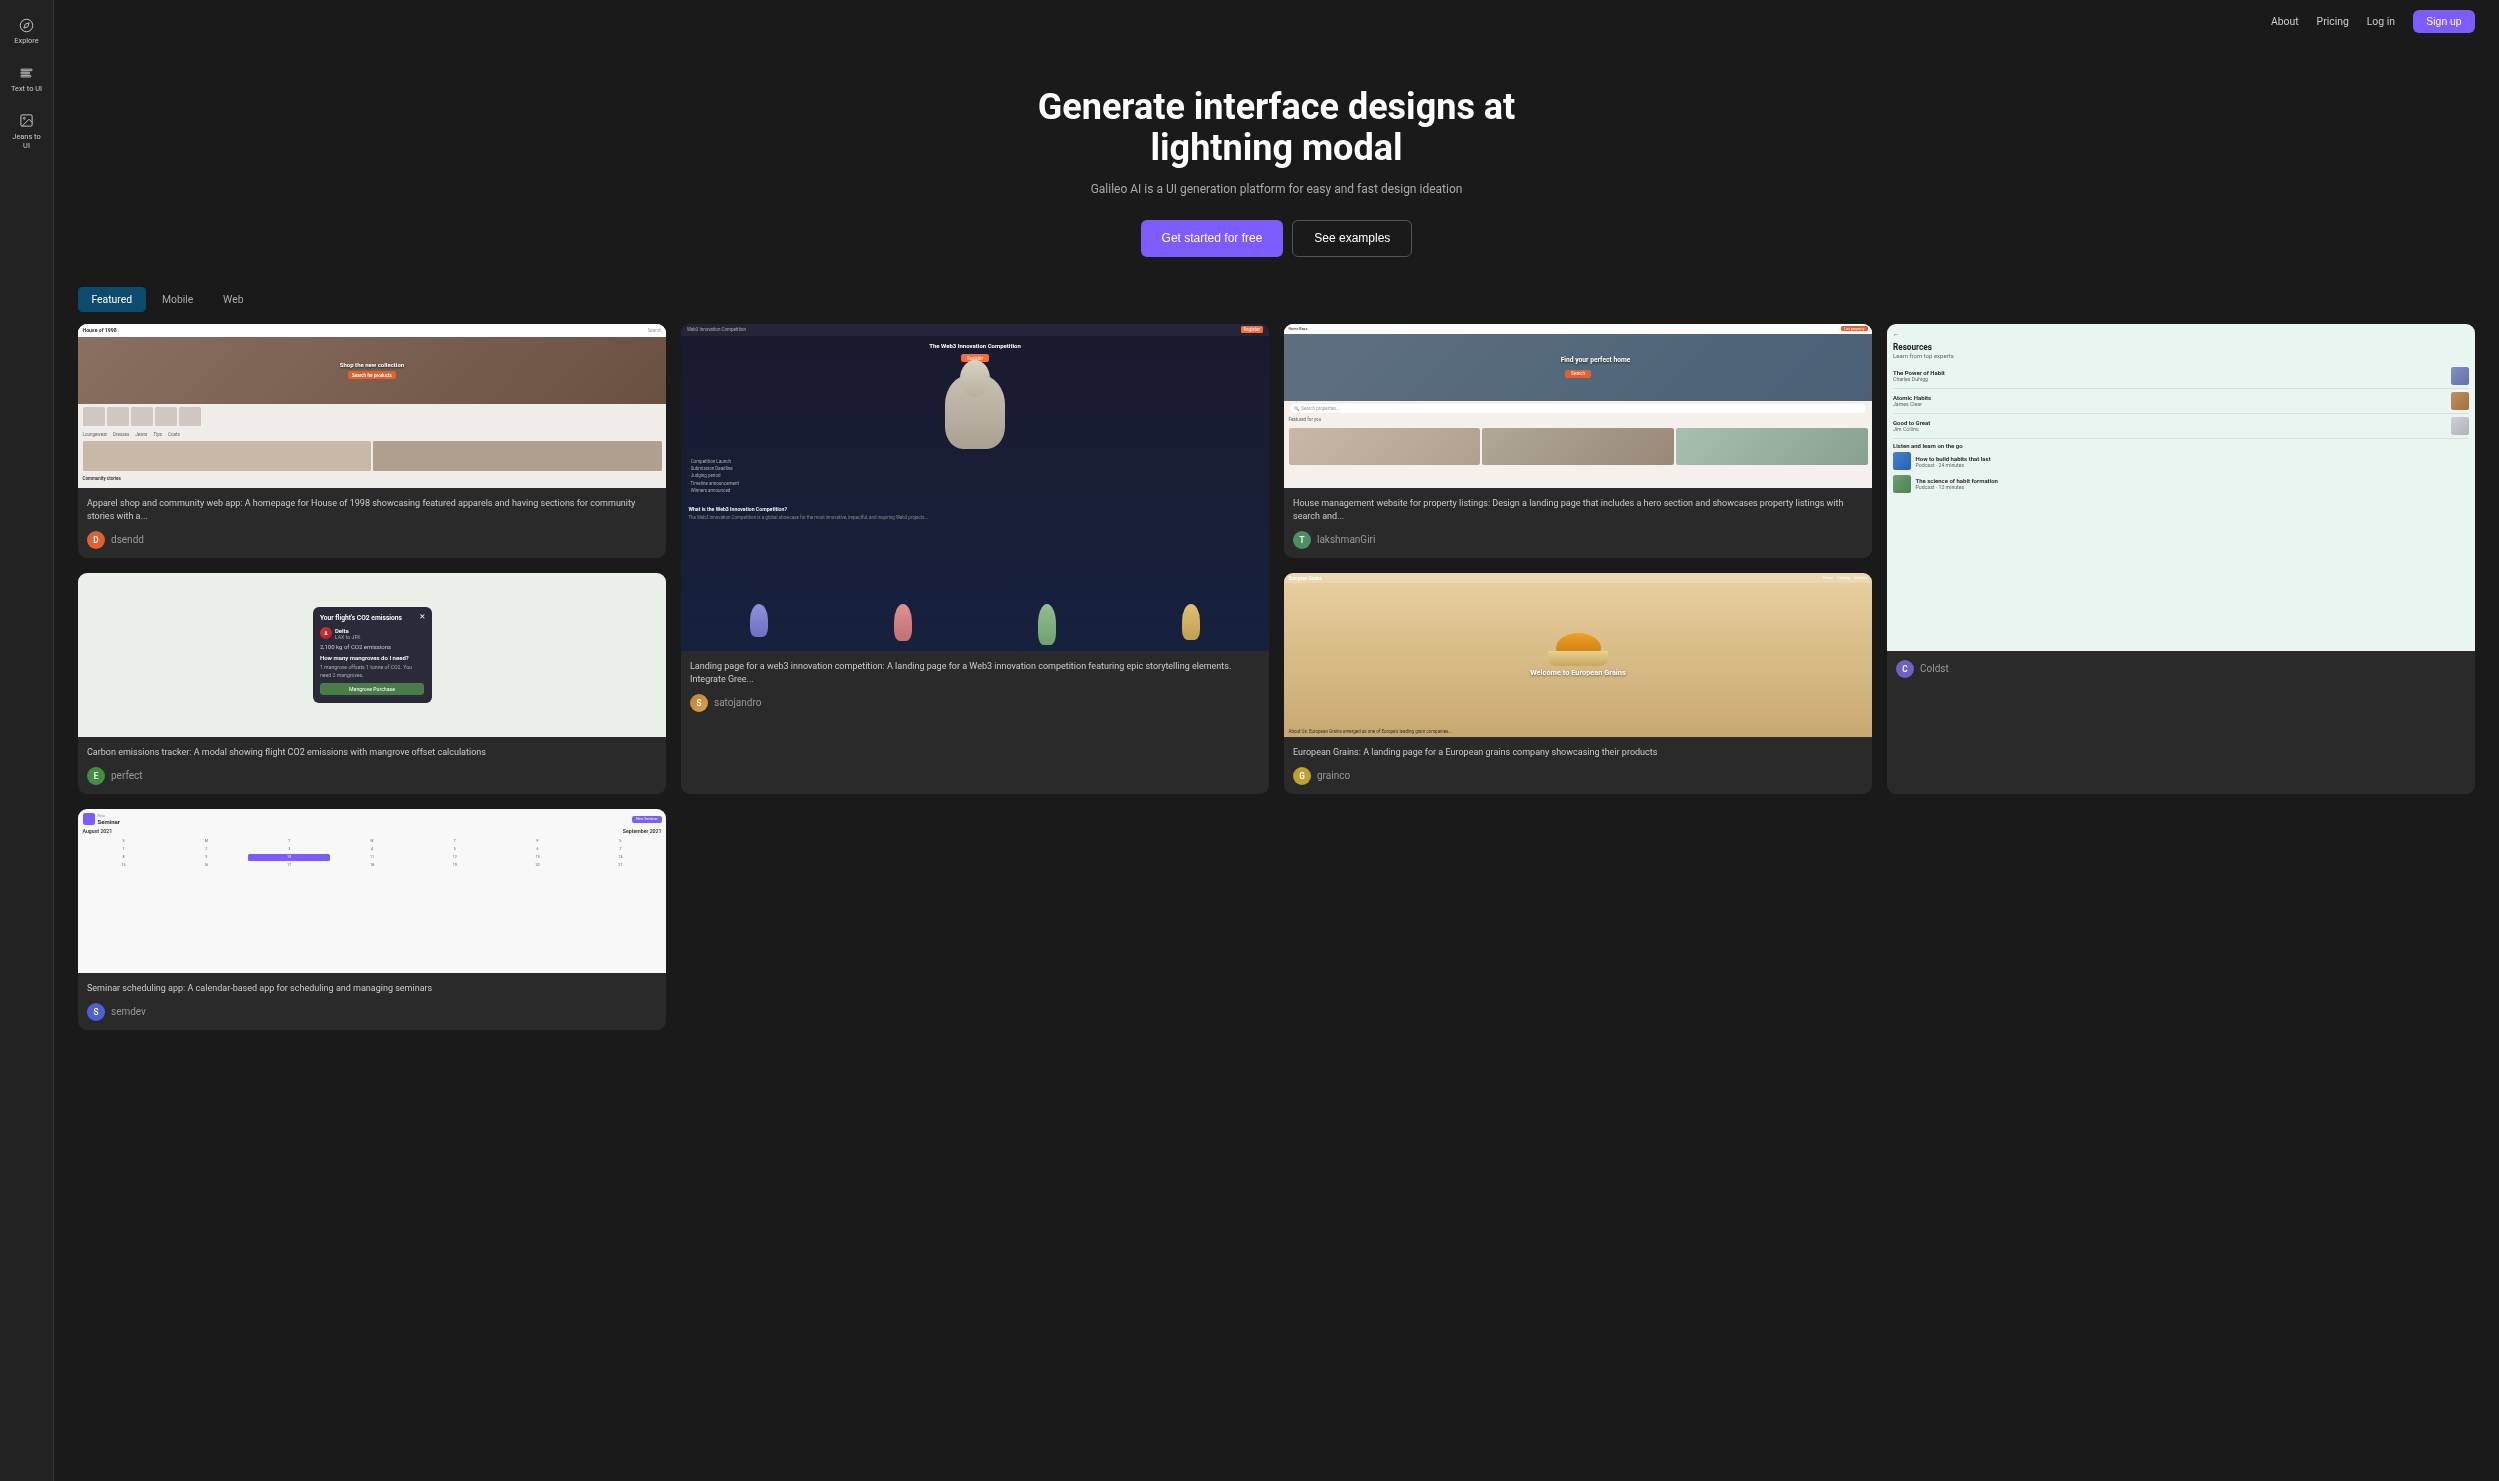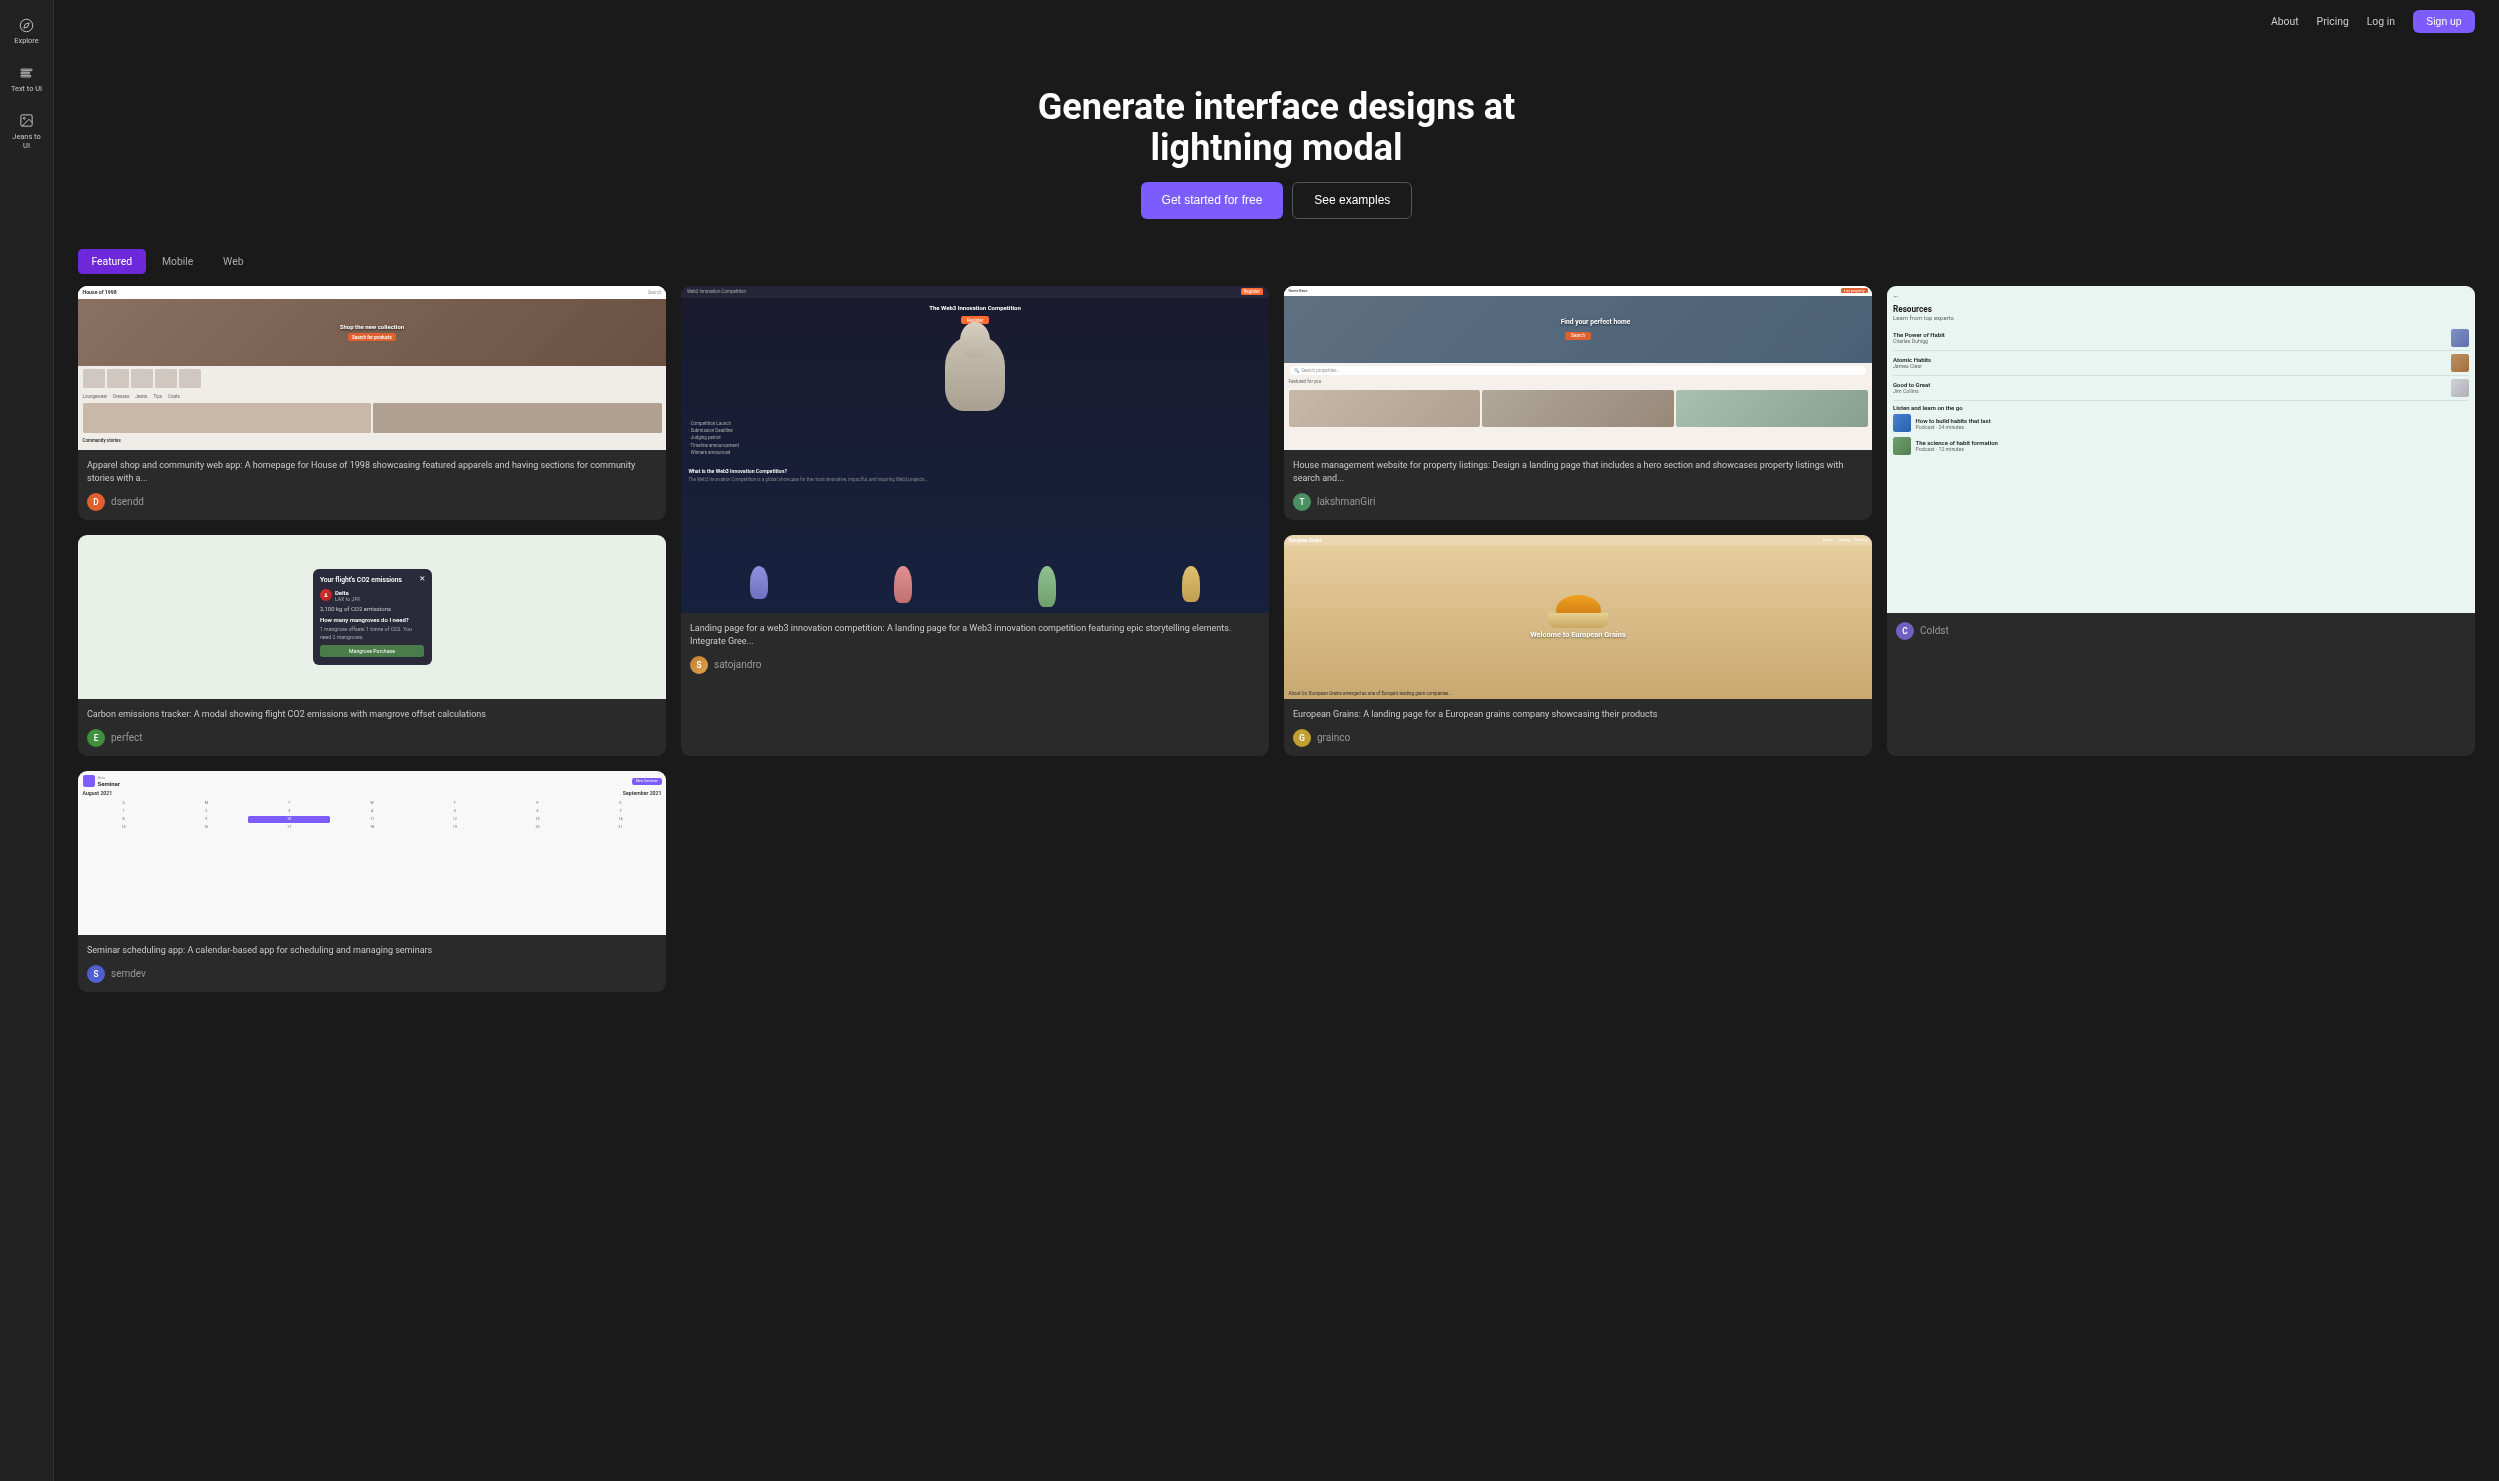--- a/index.html
+++ b/index.html
@@ -143,21 +143,21 @@
       gap: 3px;
     }
     .tab {
       padding: 6px 13.4px;
       border-radius: 4.5px;
       font-size: 10.4px;
       cursor: pointer;
       color: #aaa;
     }
     .tab.active {
-      background: #6d28d9;
+      background: #0c4a6e;
       color: #fff;
     }
 
     
     .grid-section {
       padding: 0 24px 24px;
     }
     .grid {
       display: grid;
       grid-template-columns: repeat(4, 1fr);
@@ -601,20 +601,21 @@
 
   <header class="topnav">
     <a class="topnav-link">About</a>
     <a class="topnav-link">Pricing</a>
     <a class="topnav-link">Log in</a>
     <button class="btn-signup">Sign up</button>
   </header>
 
   <section class="hero">
     <h1>Generate interface designs at lightning modal</h1>
+    <p>Galileo AI is a UI generation platform for easy and fast design ideation</p>
     <div class="hero-buttons">
       <button class="btn-primary">Get started for free</button>
       <button class="btn-secondary">See examples</button>
     </div>
   </section>
 
   <div class="tabs-section">
     <div class="tabs">
       <div class="tab active">Featured</div>
       <div class="tab">Mobile</div>

